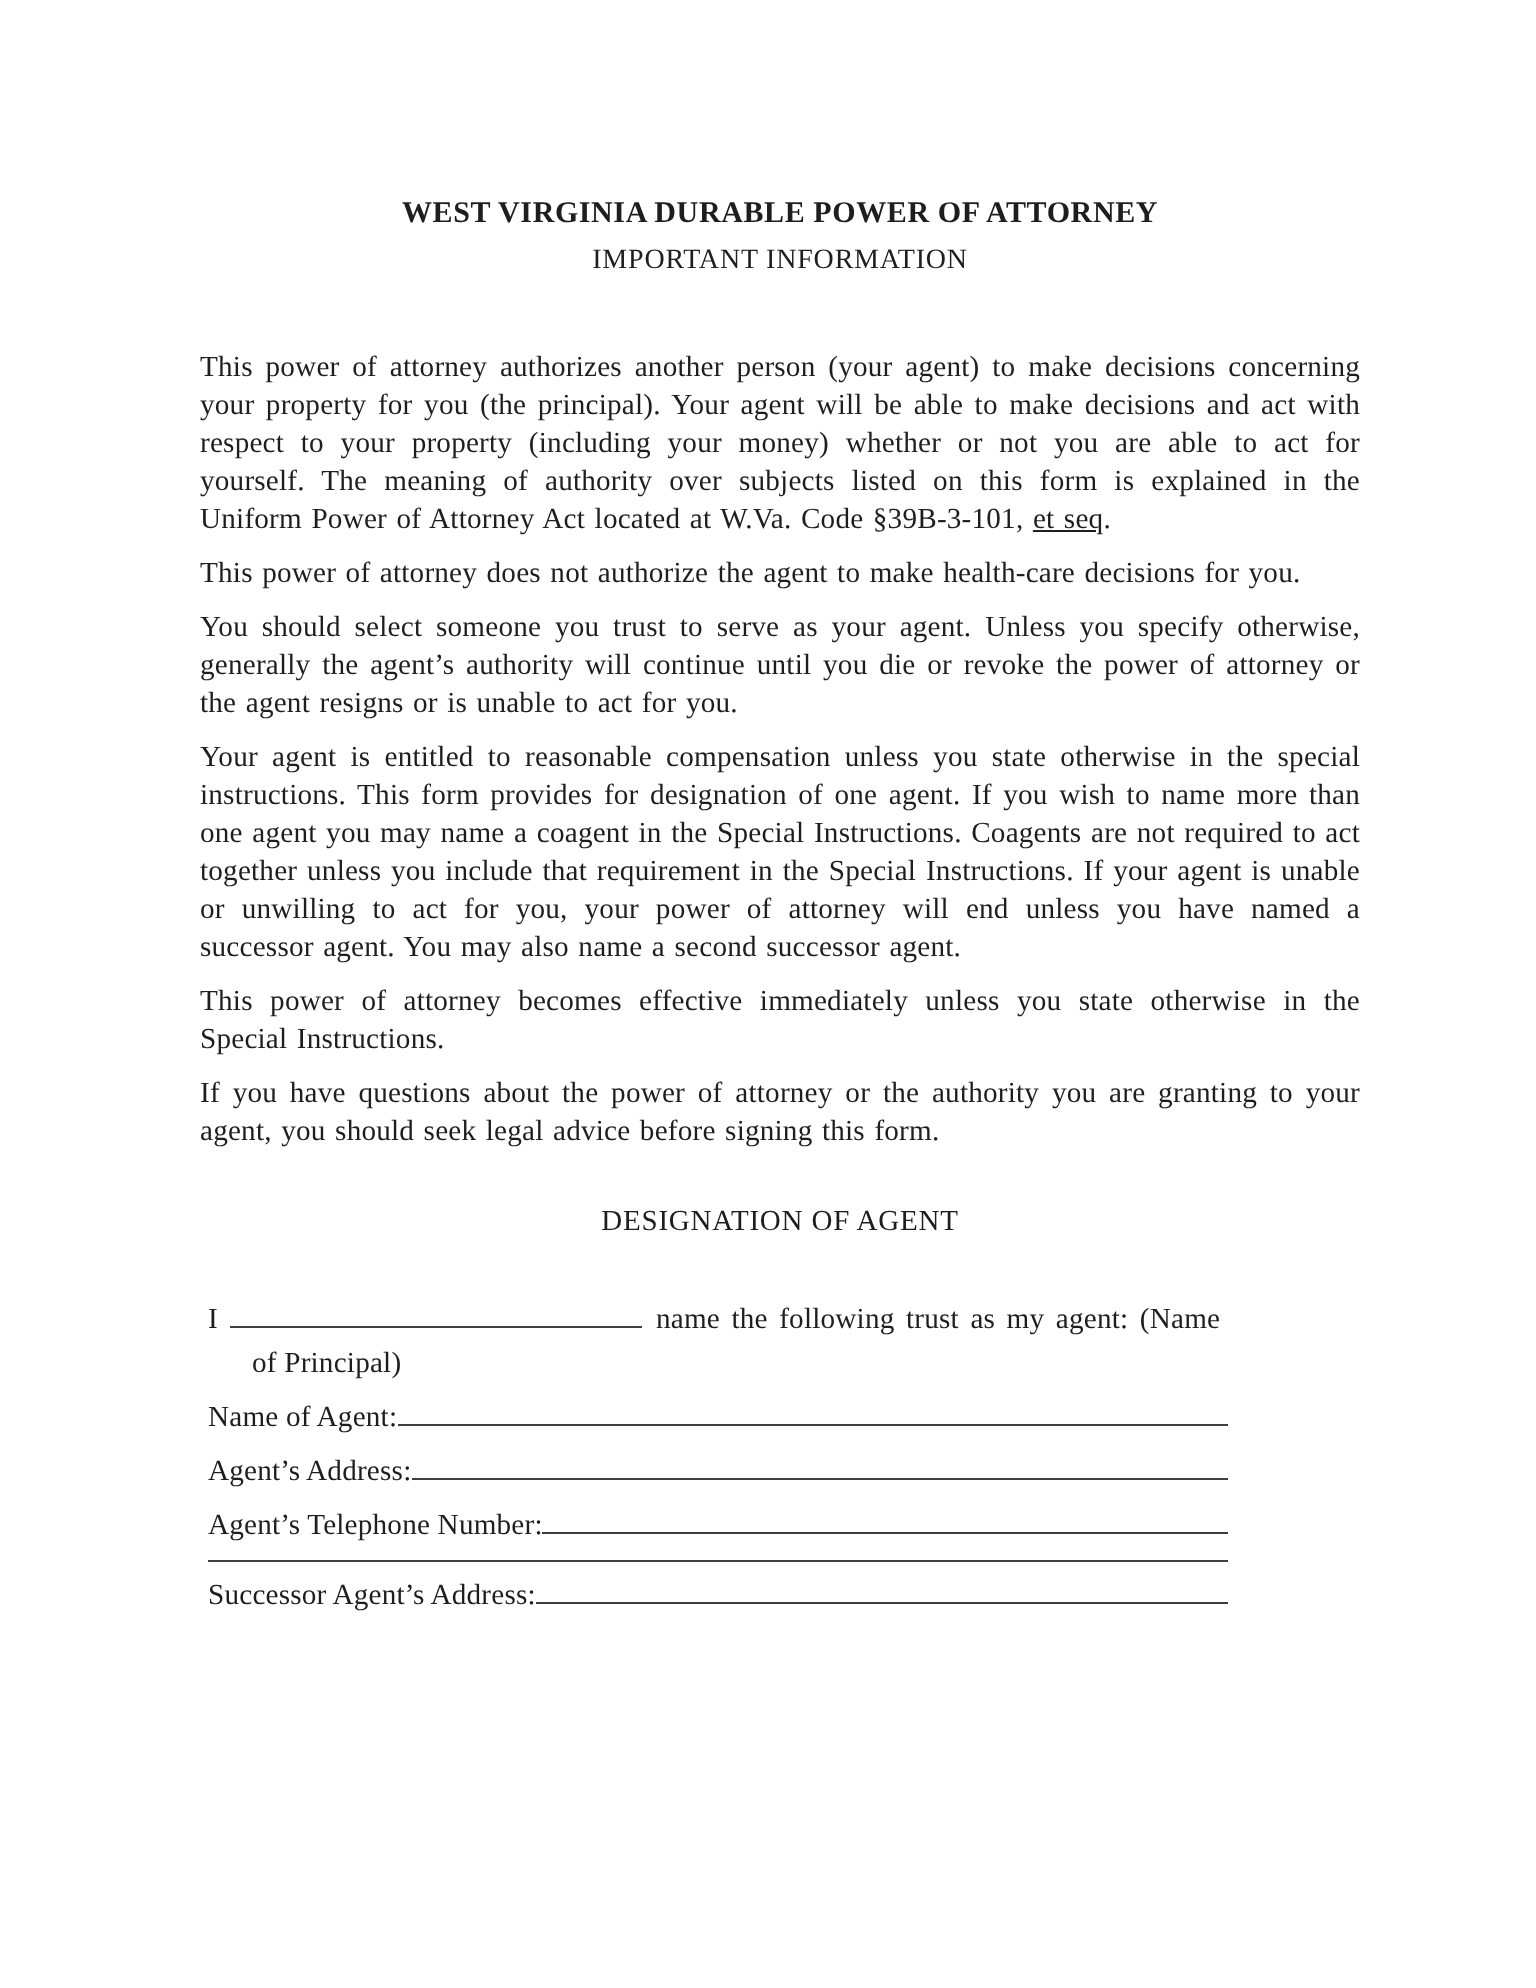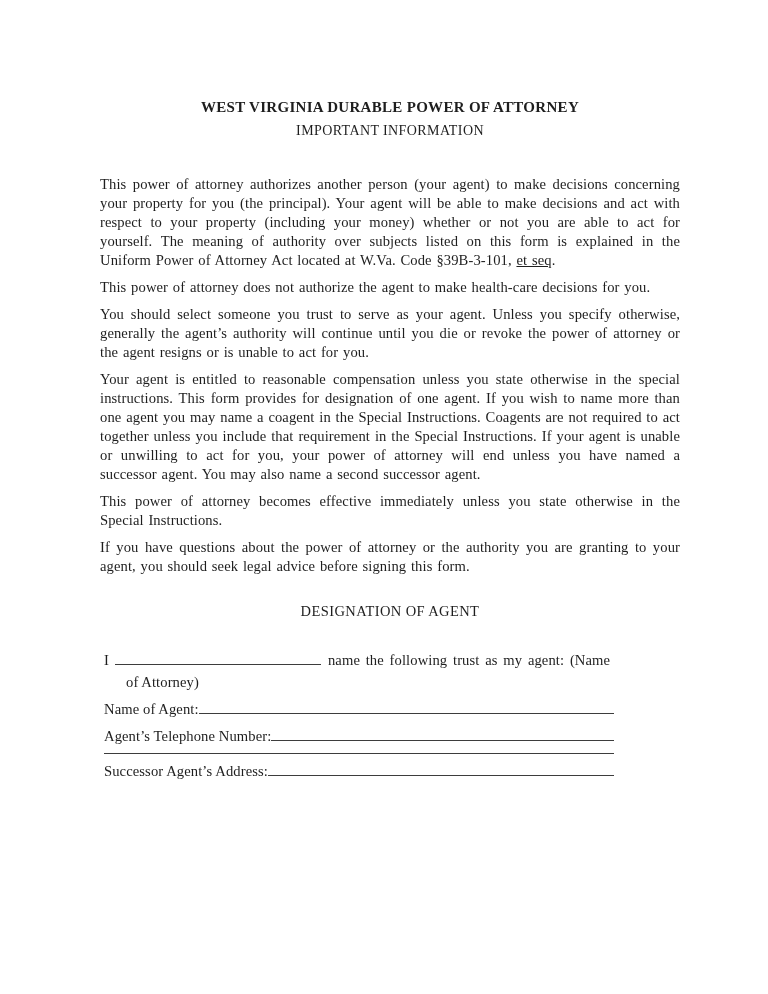--- a/index.html
+++ b/index.html
@@ -113,27 +113,31 @@
 
     <div class="designation-heading">DESIGNATION OF AGENT</div>
 
     <div class="form">
 
       <div class="principal-row">
         <span>I</span>
           <span class="blank principal-blank"></span>
           <span>name the following trust as my agent: (Name</span>
       </div>
-      <div class="principal-cont">of Attorney)</div>
+      <div class="principal-cont">of Principal)</div>
 
       <div class="field-row">
         <span class="field-label">Name of Agent:</span>
         <span class="blank field-blank"></span>
       </div>
 
+      <div class="field-row">
+        <span class="field-label">Agent’s Address:</span>
+        <span class="blank field-blank"></span>
+      </div>
 
       <div class="field-row">
         <span class="field-label">Agent’s Telephone Number:</span>
         <span class="blank field-blank"></span>
       </div>
 
 
       <div class="field-row">
         <span class="blank field-blank"></span>
       </div>

